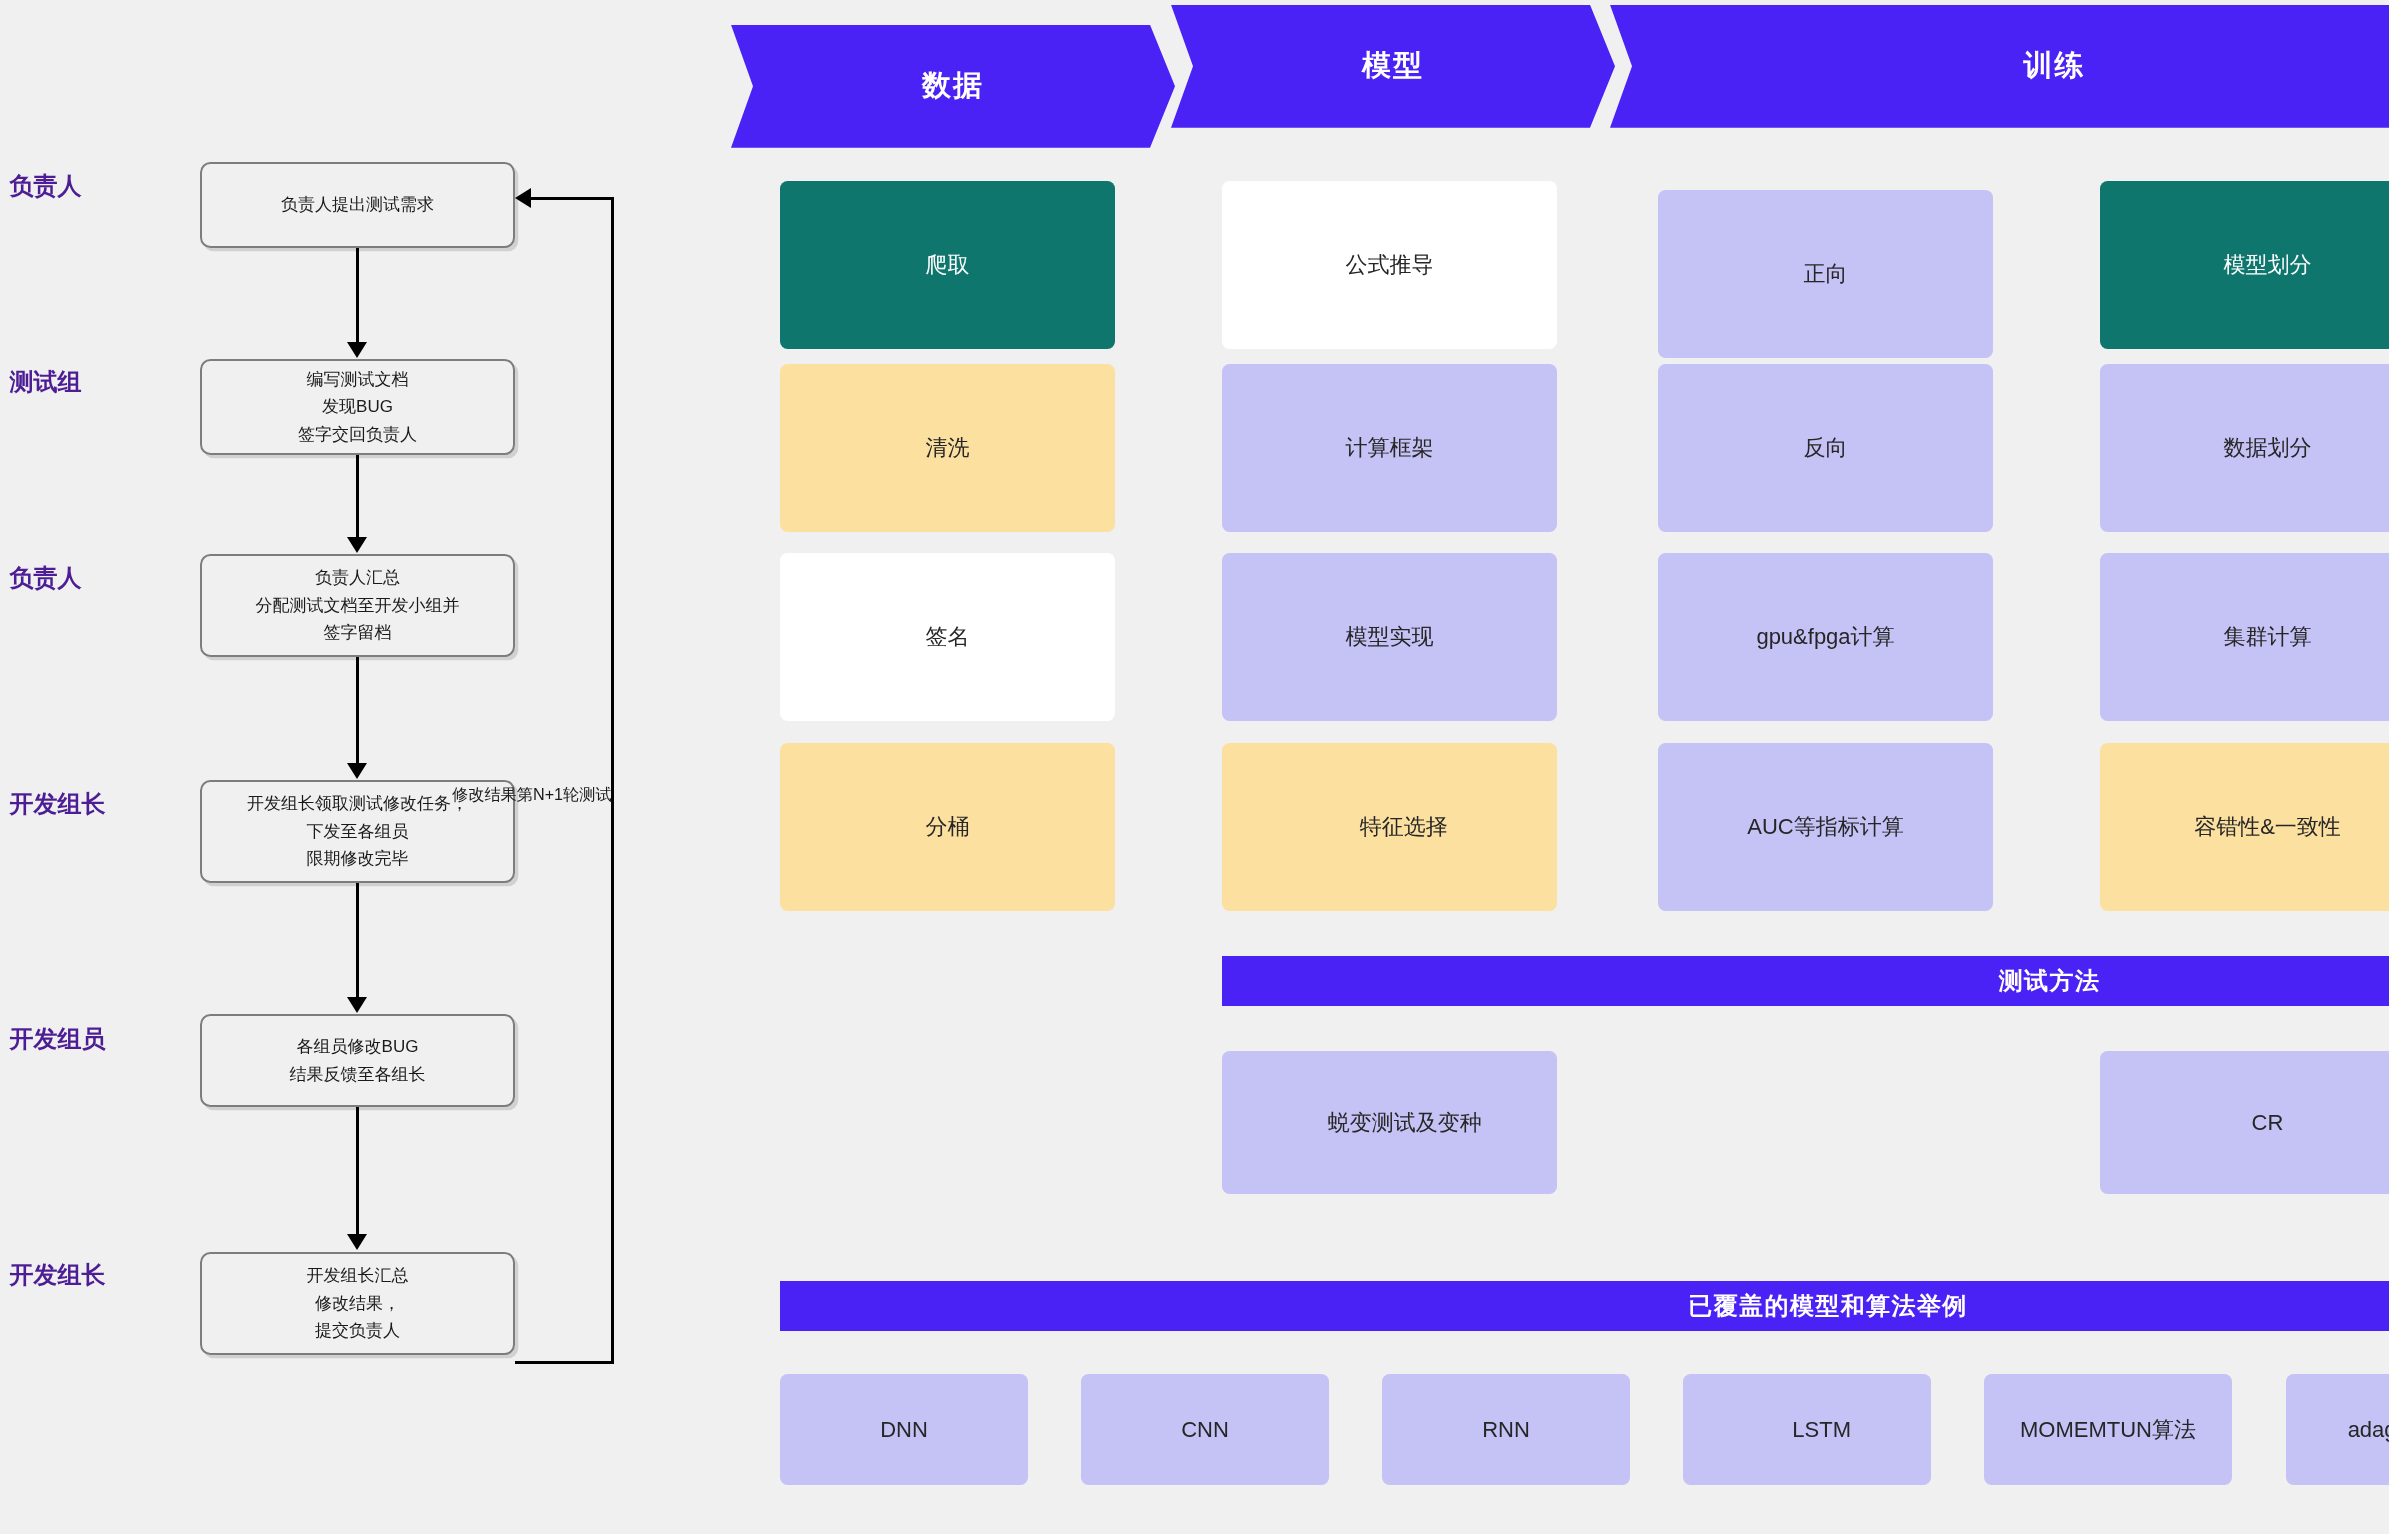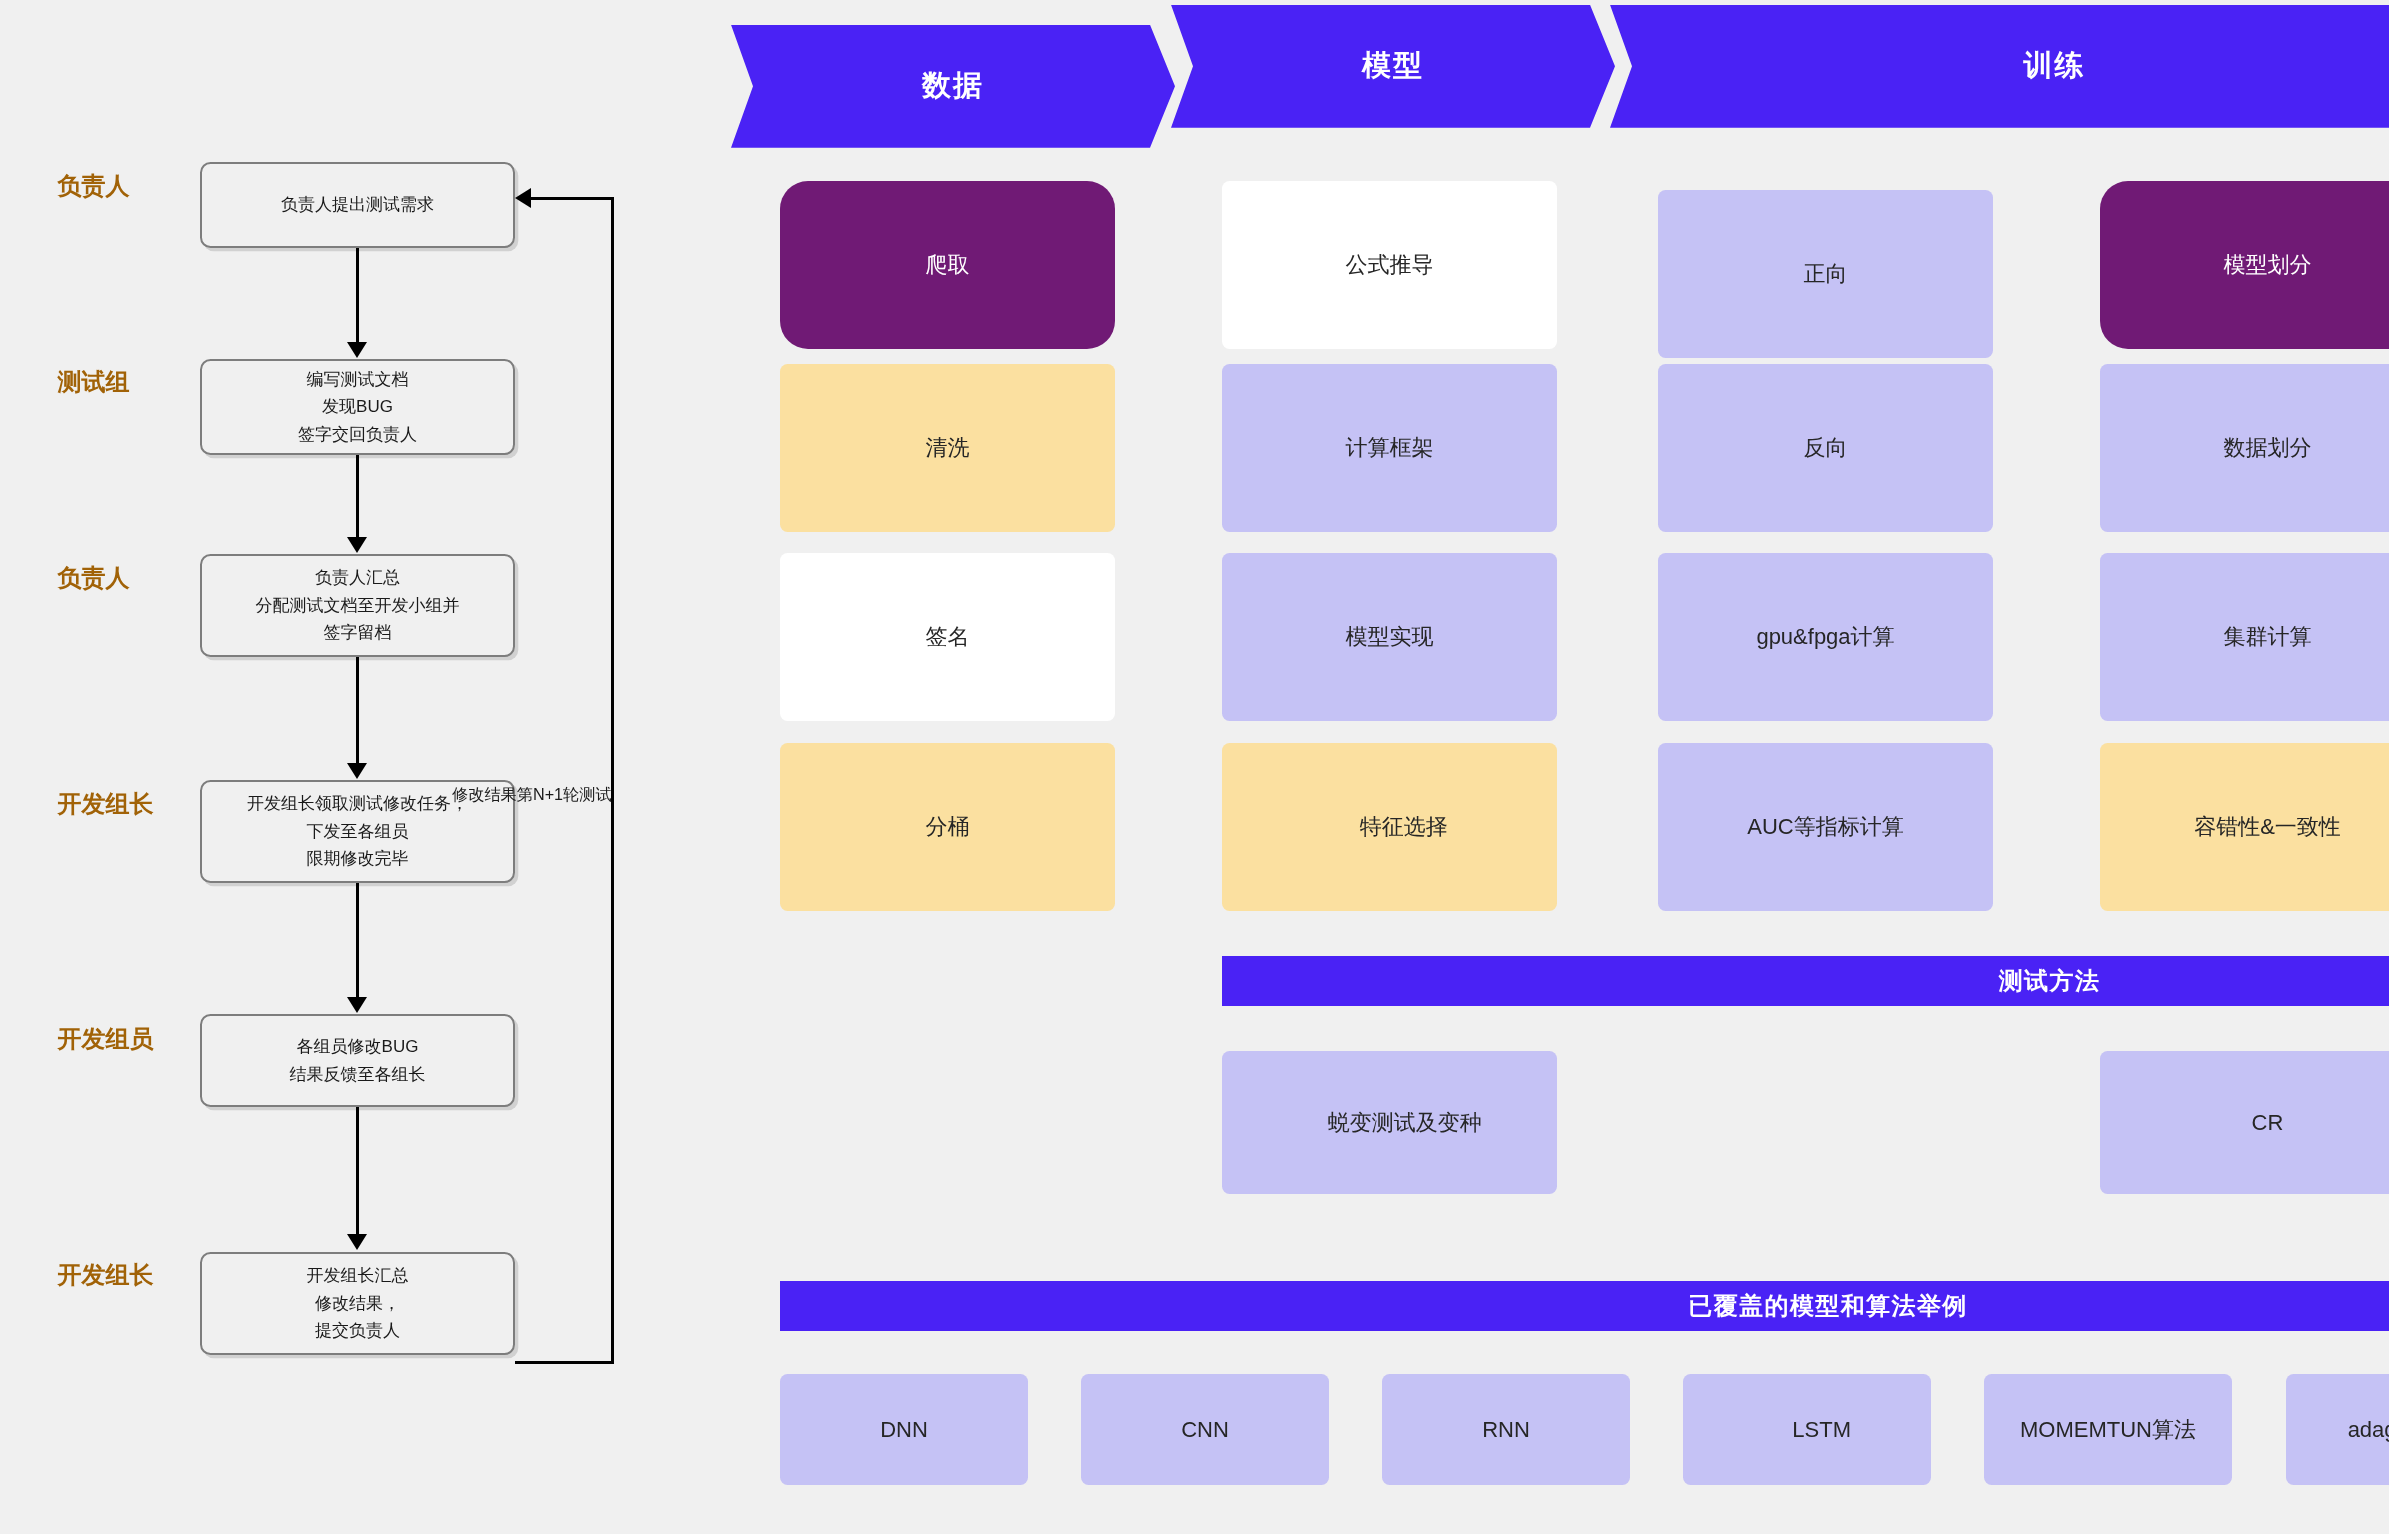--- a/index.html
+++ b/index.html
@@ -6,24 +6,23 @@
   body{
     width:2976px;height:1535px;
     background:#f0f0f0;
     font-family:"Liberation Sans","DejaVu Sans",sans-serif;
     position:relative;overflow:hidden;
   }
   
   #flow{position:absolute;left:0;top:0;width:731px;height:1535px;}
   .role-label{
     position:absolute;
-    font-size:24px;font-weight:bold;color:#a16207;
+    font-size:24px;font-weight:bold;color:#4c1d95;
     white-space:nowrap;
     text-align:left;
-    margin-left:48px;
   }
   .fbox{
     position:absolute;
     box-sizing:border-box;
     border:2.9px solid #7d7d7d;
     border-radius:10.5px;
     background:#f0f0f0;
     box-shadow:3.3px 3.3px 0 rgba(0,0,0,0.13);
     display:flex;flex-direction:column;
     align-items:center;justify-content:center;
@@ -72,21 +71,21 @@
   .card{
     position:absolute;
     box-sizing:border-box;
     border-radius:7.6px;
     display:flex;align-items:center;justify-content:center;
     text-align:center;
     font-size:22px;line-height:1.35;
     color:#262626;
     padding:0 7.6px;
   }
-  .c-purple{background:#701a75;color:#ffffff;border-radius:28px;}
+  .c-purple{background:#0f766e;color:#ffffff;}
   .c-lilac {background:#c5c2f5;}
   .c-yellow{background:#fbe0a0;}
   .c-white {background:#ffffff;}
 
   .bar{
     position:absolute;
     background:#4a22f5;
     color:#fff;
     display:flex;align-items:center;justify-content:center;
     font-size:24px;font-weight:bold;letter-spacing:1.4px;

